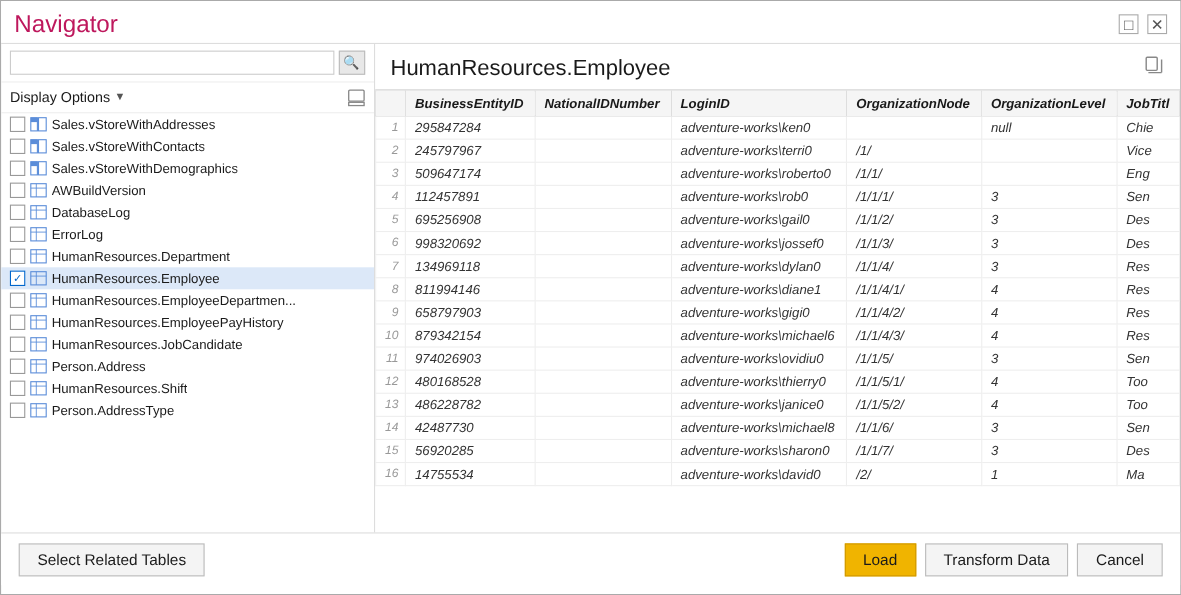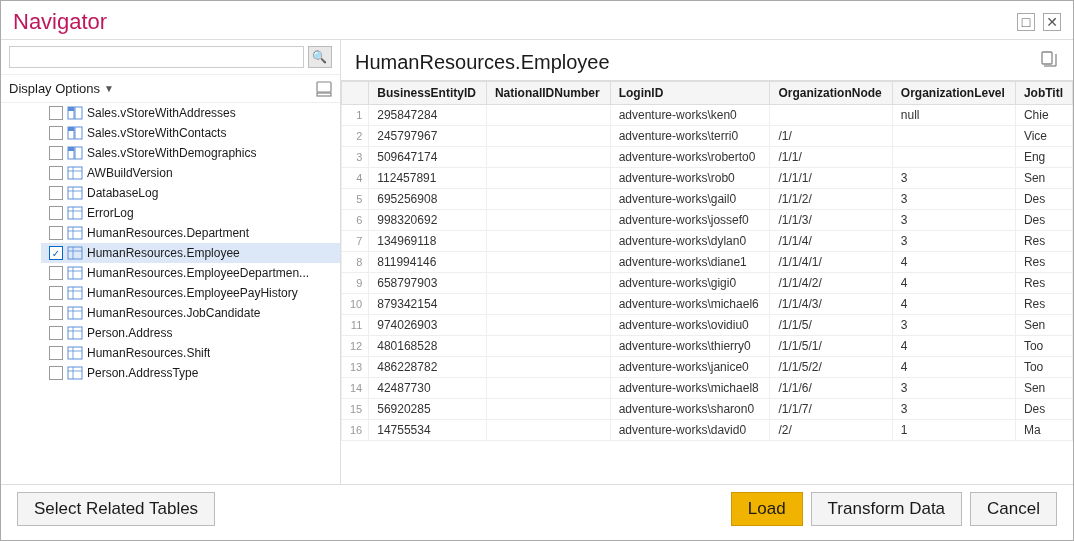--- a/index.html
+++ b/index.html
@@ -120,21 +120,20 @@
       overflow-x: hidden;
       position: relative;
     }
     .tree-item {
       display: flex;
       align-items: center;
       padding: 3px 8px;
       cursor: pointer;
       user-select: none;
       white-space: nowrap;
-      margin-left: 40px;
     }
     .tree-item.checked-item {
       background: #dce8f8;
     }
     .tree-item .checkbox {
       width: 14px;
       height: 14px;
       border: 1px solid #999;
       margin-right: 4px;
       display: inline-flex;
@@ -196,20 +195,21 @@
     
     .data-table-container {
       flex: 1;
       overflow: auto;
       position: relative;
     }
     .data-table {
       border-collapse: collapse;
       min-width: 100%;
       font-size: 12px;
+      font-style: italic;
     }
     .data-table th {
       background: #f5f5f5;
       border: 1px solid #ddd;
       padding: 4px 8px;
       text-align: left;
       font-weight: 600;
       white-space: nowrap;
       position: sticky;
       top: 0;
@@ -243,21 +243,21 @@
     .bottom-left {
       display: flex;
       gap: 8px;
     }
     .bottom-right {
       display: flex;
       gap: 8px;
     }
     .btn {
       padding: 6px 16px;
-      font-size: 17px;
+      font-size: 14px;
       cursor: pointer;
       border: 1px solid #bbb;
       background: #f4f4f4;
       color: #1a1a1a;
     }
     .btn.primary {
       background: #f0b400;
       border-color: #d09800;
       color: #1a1a1a;
       font-weight: 400;

